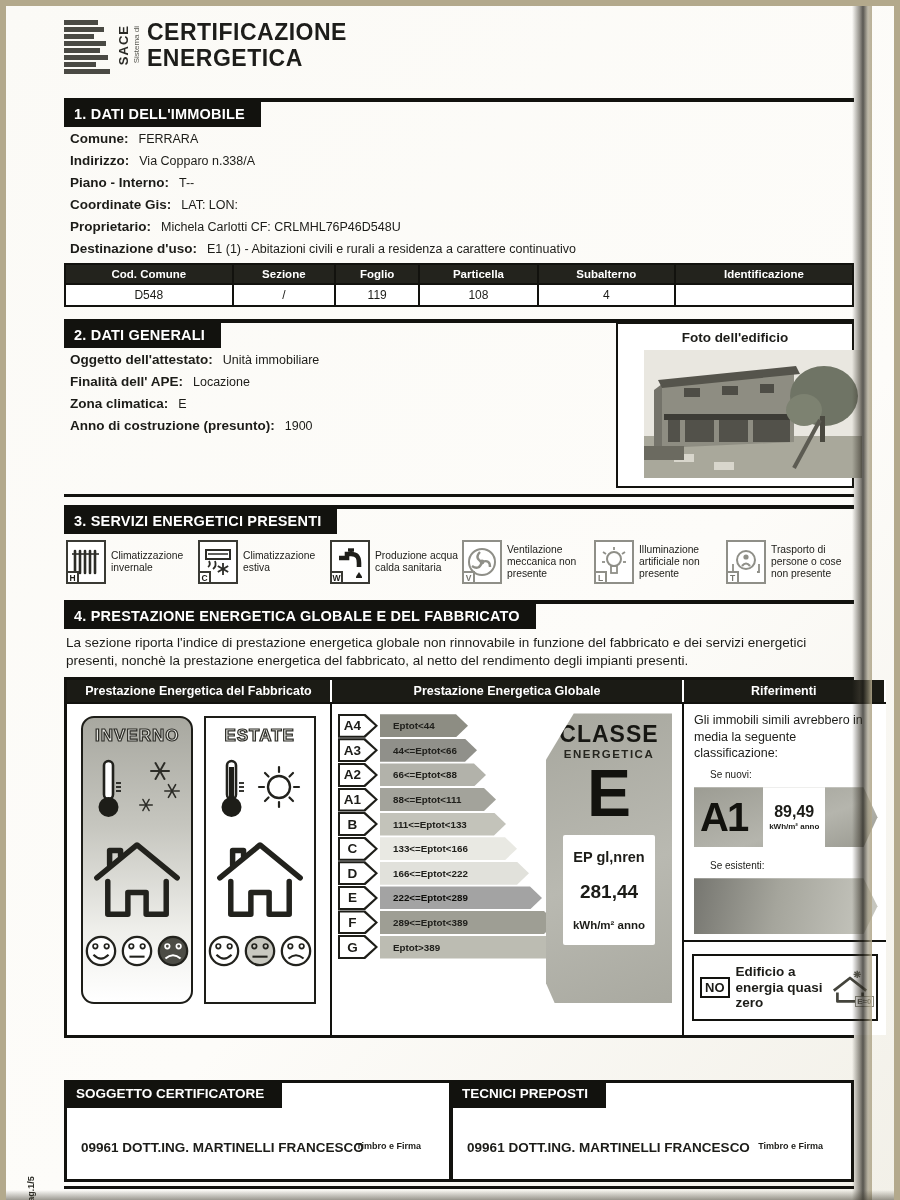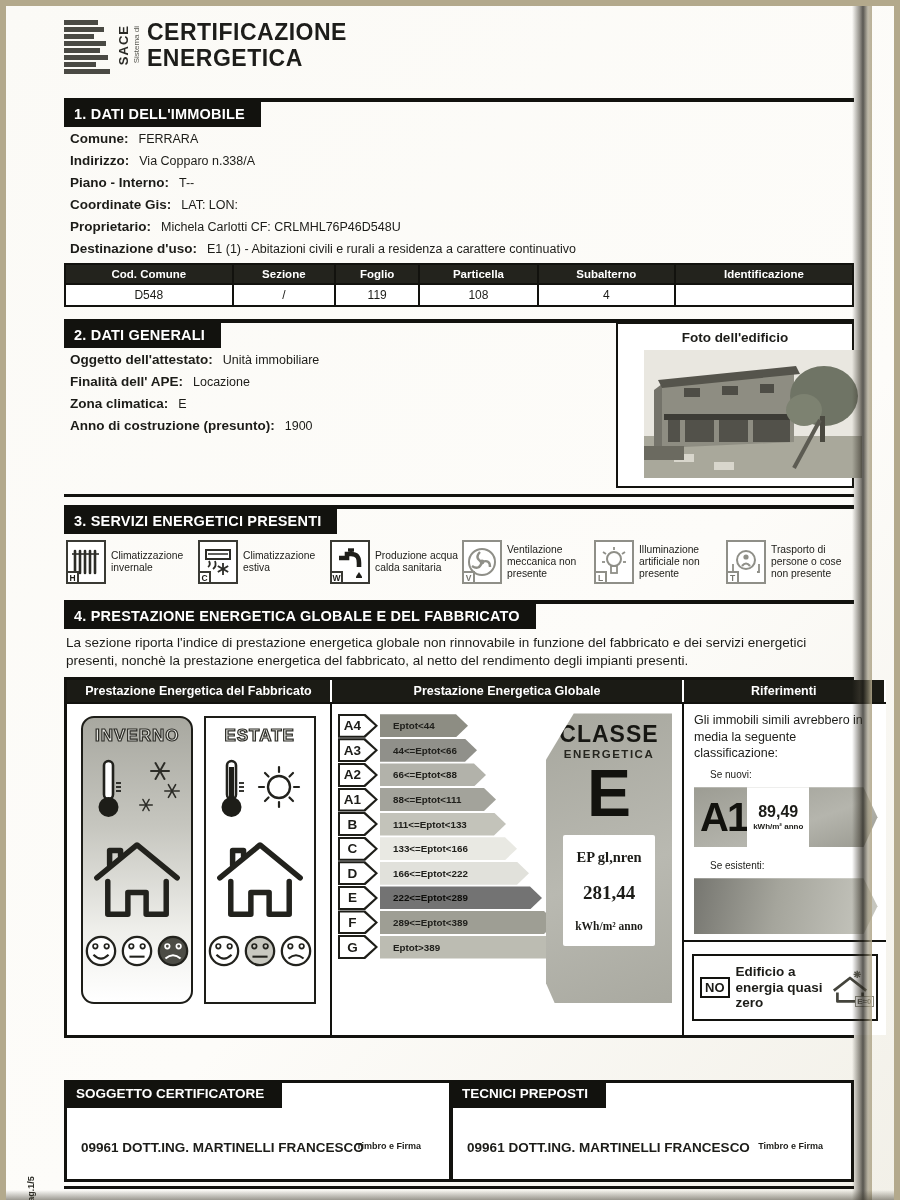--- a/index.html
+++ b/index.html
@@ -90,34 +90,34 @@
     clip-path:polygon(0 0,calc(100% - 12px) 0,100% 50%,calc(100% - 12px) 100%,0 100%); }
   .srow.sel .sarrow { color:#0d0d0a; font-weight:700; }
 
   
   .classe { position:absolute; right:10px; top:9px; width:126px; height:290px; text-align:center;
     background:linear-gradient(160deg,#a7a79e 0%,#b9b9b1 55%,#a9a9a0 100%);
     clip-path:polygon(22% 0,100% 0,100% 100%,7% 100%,0 93%,0 16%); padding-top:8px;margin-left:30px; }
   .classe .c1 { font-weight:800; font-size:23px; letter-spacing:1px; color:#171713; }
   .classe .c2 { font-weight:700; font-size:11.5px; letter-spacing:1.5px; color:#26261f; }
   .classe .cE { font-weight:800; font-size:66px; line-height:.95; color:#12120e; margin-top:2px; }
-  .epbox { width:92px; margin:10px auto 0; background:#fff; border-radius:2px; padding:14px 4px; display:flex; flex-direction:column; gap:16px;font-family:Liberation Serif, serif; }
+  .epbox { width:92px; margin:10px auto 0; background:#fff; border-radius:2px; padding:14px 4px; display:flex; flex-direction:column; gap:16px; }
   .ep1 { font-weight:800; font-size:14.5px; }
   .ep2 { font-weight:800; font-size:19px; }
   .ep3 { font-weight:800; font-size:11.5px; }
 
   
   .rif { display:flex; flex-direction:column; height:100%; }
   .rif-top { padding:8px 8px 6px 10px; font-size:12.5px; line-height:1.3; }
   .rif-sub { font-size:10px; margin:7px 16px 6px; }
   .badge { position:relative; height:60px; display:flex; align-items:center;
     background:linear-gradient(160deg,#9c9c93,#b5b5ad 60%,#9a9a91);
     clip-path:polygon(0 0,calc(100% - 14px) 0,100% 50%,calc(100% - 14px) 100%,0 100%); padding:0 4px; }
   .badge .bcls { font-weight:800; font-size:40px; color:#12120e; letter-spacing:-2px; padding-left:2px; }
-  .bval { background:#fff; border-radius:3px; margin-left:0; padding:20px 6px; text-align:center; }
+  .bval { background:#fff; border-radius:3px; margin-left:16px; padding:20px 6px; text-align:center; }
   .bval .v { font-weight:800; font-size:16px; }
   .bval .u { font-weight:700; font-size:8px; }
   .badge.empty { height:56px; background:linear-gradient(100deg,#767670 0%,#a5a59c 45%,#c9c9c1 100%); }
   .nzeb-cell { border-top:2px solid #12120e; margin-top:auto; padding:12px 8px 14px; }
   .nzeb { border:2px solid #12120e; display:flex; align-items:center; gap:6px; padding:8px 6px; }
   .no-badge { border:2px solid #12120e; font-weight:800; font-size:13px; padding:1px 3px; flex:none; }
   .nzeb-txt { font-weight:800; font-size:13.5px; line-height:1.15; width:88px; }
   .nzeb-house { position:relative; flex:none; }
   .e0 { position:absolute; right:-4px; bottom:-2px; font-size:8px; font-weight:700; color:#55554e; border:1px solid #8a8a80; padding:0 1px; background:#fff; }
 
@@ -556,21 +556,21 @@
                   <span class="pl">D</span>
                 </div>
             <div class="sarrow" style="width:149px;background:#e1e1db">166&lt;=Eptot&lt;222</div>
           </div>
           <div class="srow sel">
             <div class="pent">
                   <i class="pb"></i>
                   <i class="pw"></i>
                   <span class="pl">E</span>
                 </div>
-            <div class="sarrow" style="width:162px;background:#737373">222&lt;=Eptot&lt;289</div>
+            <div class="sarrow" style="width:162px;background:#a3a3a3">222&lt;=Eptot&lt;289</div>
           </div>
           <div class="srow">
             <div class="pent">
                   <i class="pb"></i>
                   <i class="pw"></i>
                   <span class="pl">F</span>
                 </div>
             <div class="sarrow" style="width:176px;background:#9e9e94">289&lt;=Eptot&lt;389</div>
           </div>
           <div class="srow">

